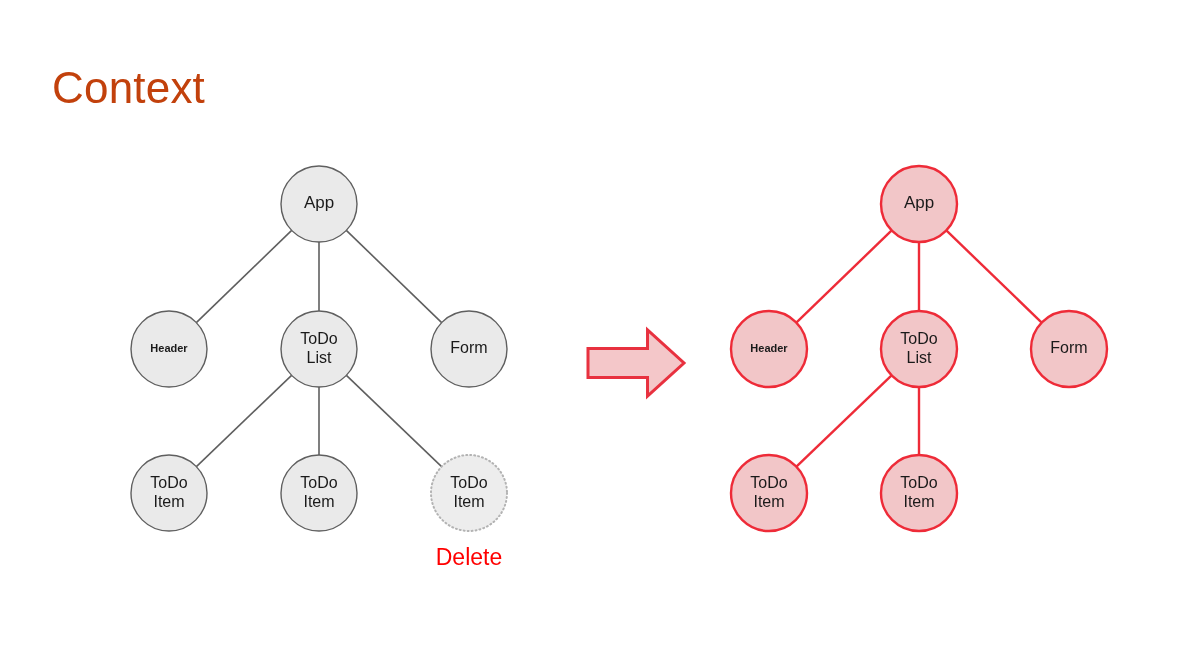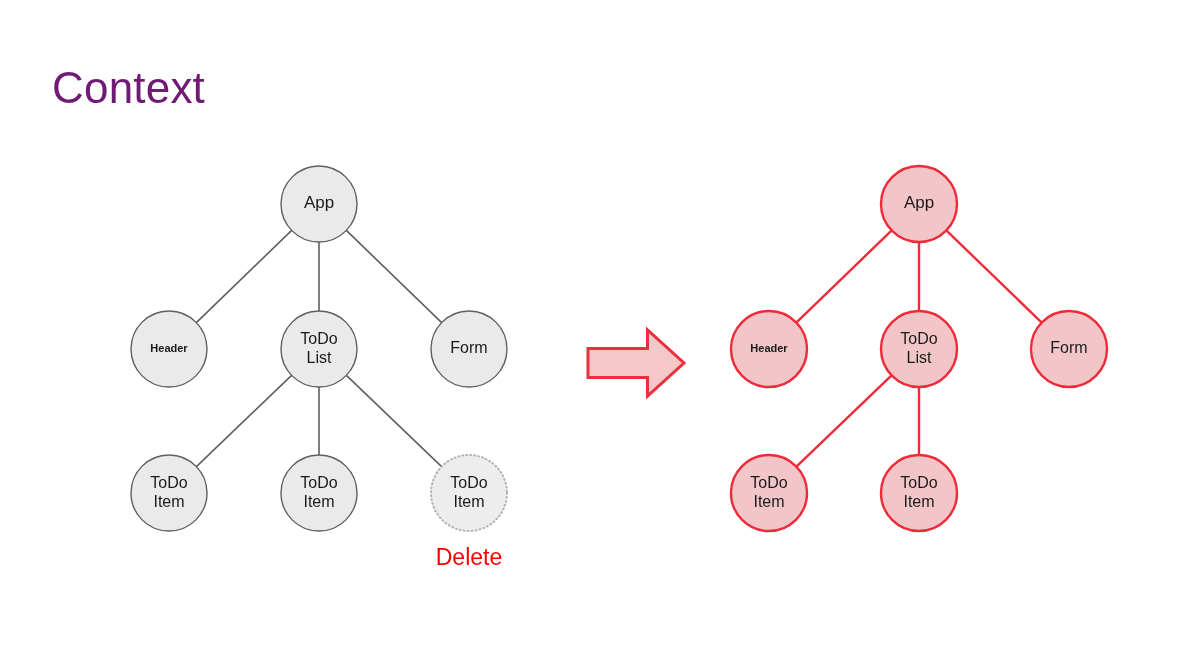--- a/index.html
+++ b/index.html
@@ -19,21 +19,21 @@
     inset: 0;
     background: #ffffff;
   }
   #page-title {
     position: absolute;
     left: 52px;
     top: 62px;
     font-size: 44px;
     line-height: 52px;
     font-weight: 400;
-    color: #701a75;
+    color: #c2410c;
     letter-spacing: 0.2px;
     white-space: nowrap;
   }
   #diagram {
     position: absolute;
     left: 0;
     top: 0;
   }
   .node-label {
     font-family: "Liberation Sans", sans-serif;

